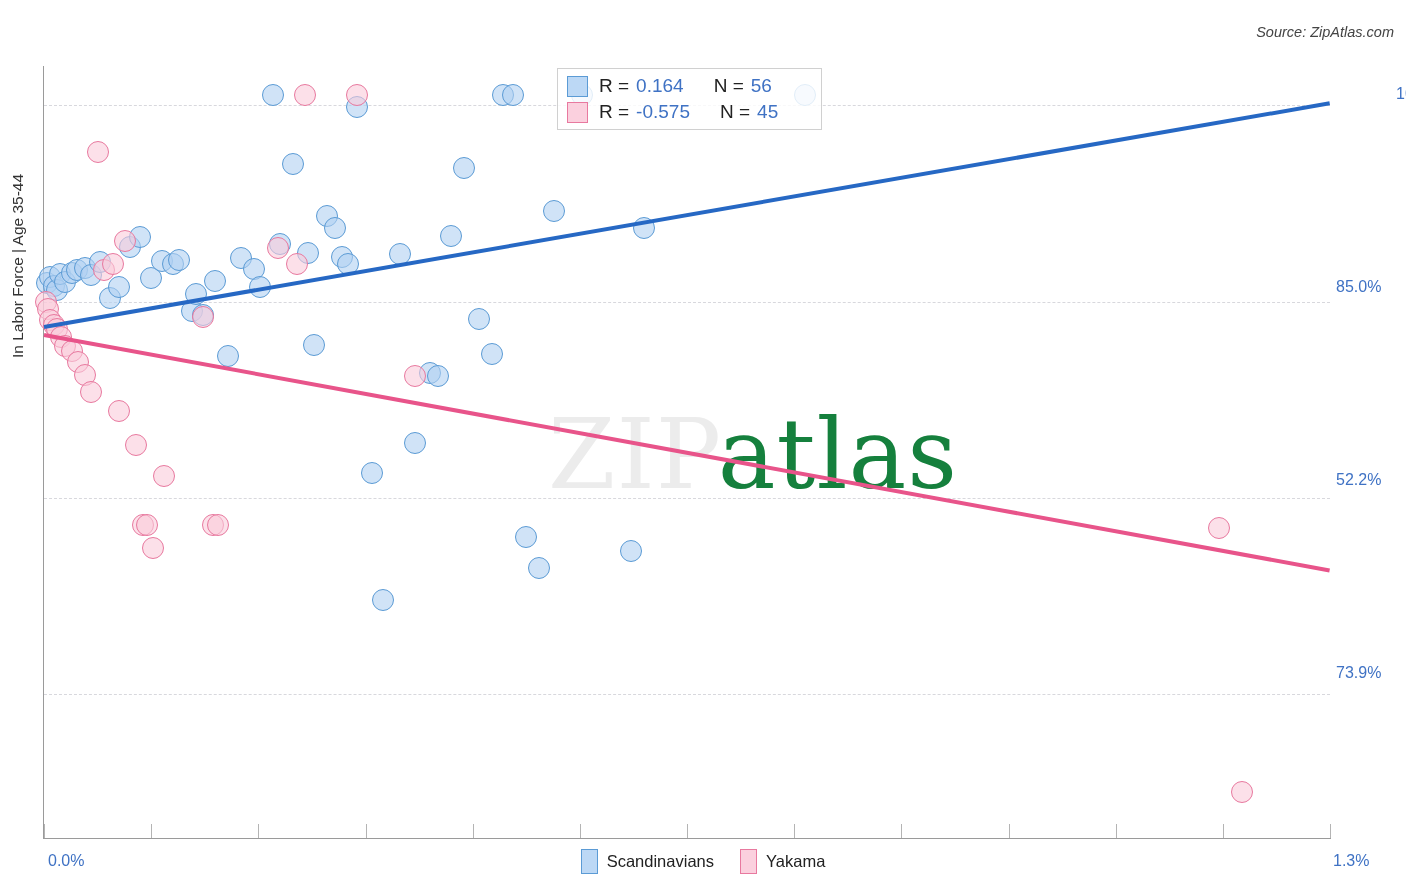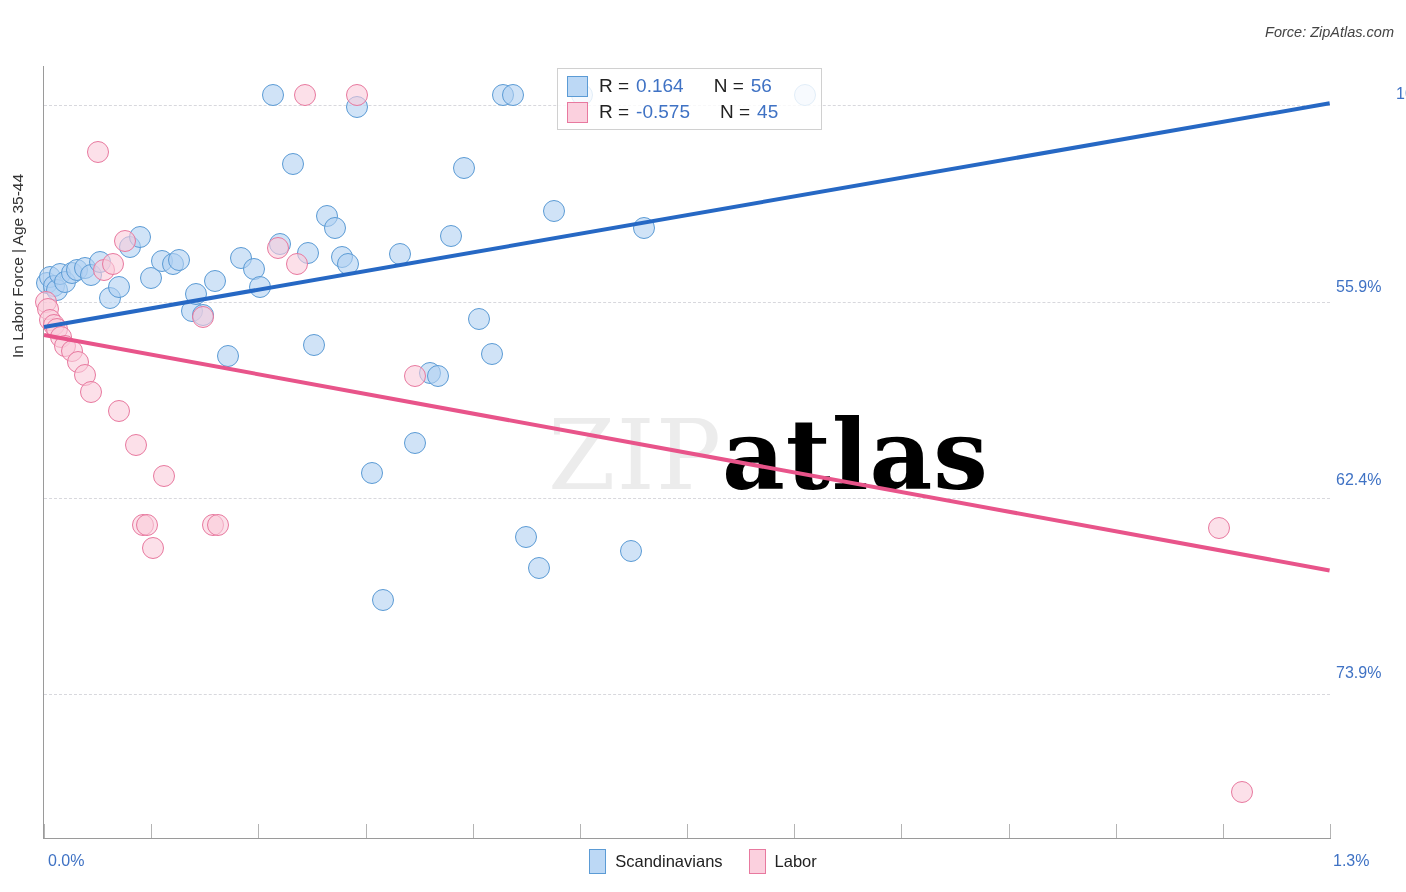--- a/index.html
+++ b/index.html
@@ -104,21 +104,21 @@
     left: 548px;
     top: 398px;
     font-size: 97px;
     font-family: "DejaVu Serif", serif;
     letter-spacing: 1px;
     pointer-events: none;
     user-select: none;
     white-space: nowrap;
   }
   .watermark .wm-zip { color: #ececec; }
-  .watermark .wm-atlas { color: #000000; font-weight: bold; }
+  .watermark .wm-atlas { color: #15803d; }
   .pt {
     position: absolute;
     border-radius: 50%;
     box-sizing: border-box;
   }
   .pt.blue {
     background: rgba(176, 209, 241, 0.60);
     border: 1px solid #5b9bd5;
   }
   .pt.pink {
@@ -200,21 +200,21 @@
     font-size: 16.5px;
     color: #222222;
     white-space: nowrap;
   }
 </style>
 </head>
 <body>
 
 <div id="chart-root">
 
-  <div class="chart-source">Force: ZipAtlas.com</div>
+  <div class="chart-source">Source: ZipAtlas.com</div>
 
   <div class="y-axis-title">In Labor Force | Age 35-44</div>
 
   <div class="plot-frame-left"></div>
   <div class="plot-frame-bottom"></div>
 
   <div class="plot" id="plot-area">
     <div id="gridlines">
         <div class="gridline" style="top: 39.2542px;"></div>
         <div class="gridline" style="top: 235.525px;"></div>
@@ -329,22 +329,22 @@
       <div class="xtick" style="left: 687px;"></div>
       <div class="xtick" style="left: 794.167px;"></div>
       <div class="xtick" style="left: 901.333px;"></div>
       <div class="xtick" style="left: 1008.5px;"></div>
       <div class="xtick" style="left: 1115.67px;"></div>
       <div class="xtick" style="left: 1222.83px;"></div>
       <div class="xtick" style="left: 1330px;"></div>
     </div>
   <div id="ylabels">
       <div class="ylabel" style="left: 1396px; top: 85px;">100.0%</div>
-      <div class="ylabel" style="left: 1336px; top: 278px;">55.9%</div>
-      <div class="ylabel" style="left: 1336px; top: 471px;">62.4%</div>
+      <div class="ylabel" style="left: 1336px; top: 278px;">85.0%</div>
+      <div class="ylabel" style="left: 1336px; top: 471px;">52.2%</div>
       <div class="ylabel" style="left: 1336px; top: 664px;">73.9%</div>
     </div>
   <div id="xlabels">
       <div class="xlabel" style="left: 48px;">0.0%</div>
       <div class="xlabel" style="left: 1333px;">1.3%</div>
     </div>
 
   <div class="legend-box">
     <div class="legend-row r0">
       <span class="legend-swatch blue"></span>
@@ -362,17 +362,17 @@
     </div>
   </div>
 
   <div class="bottom-legend">
     <div class="bl-item">
       <span class="bl-swatch blue"></span>
       <span class="bl-label">Scandinavians</span>
     </div>
     <div class="bl-item">
       <span class="bl-swatch pink"></span>
-      <span class="bl-label">Labor</span>
+      <span class="bl-label">Yakama</span>
     </div>
   </div>
 
 </div>
 
 </body></html>

